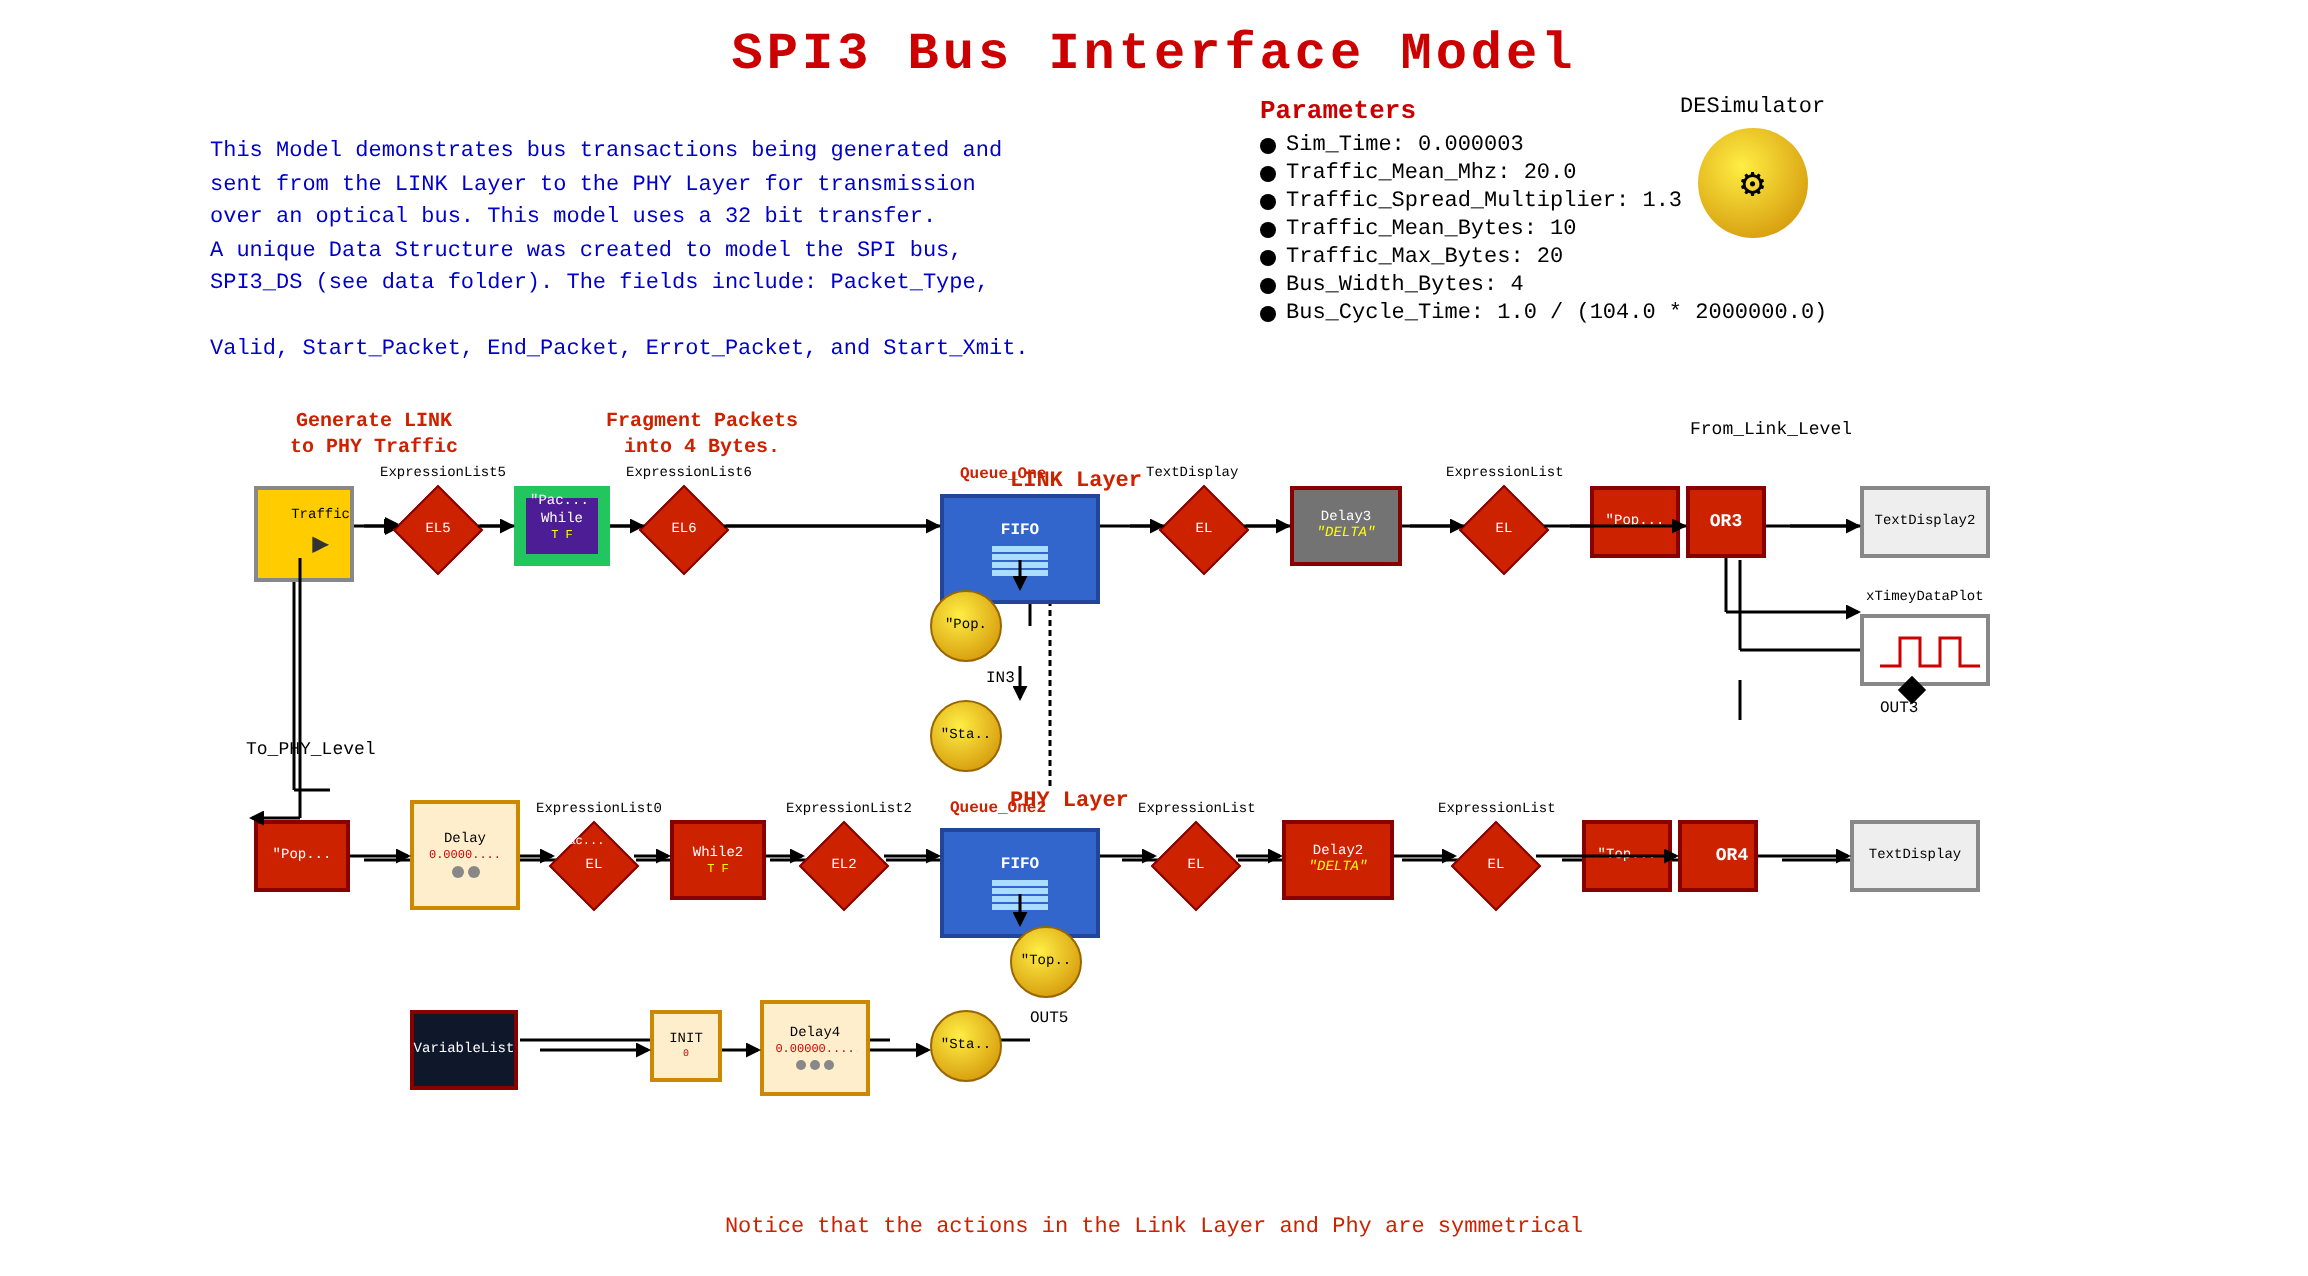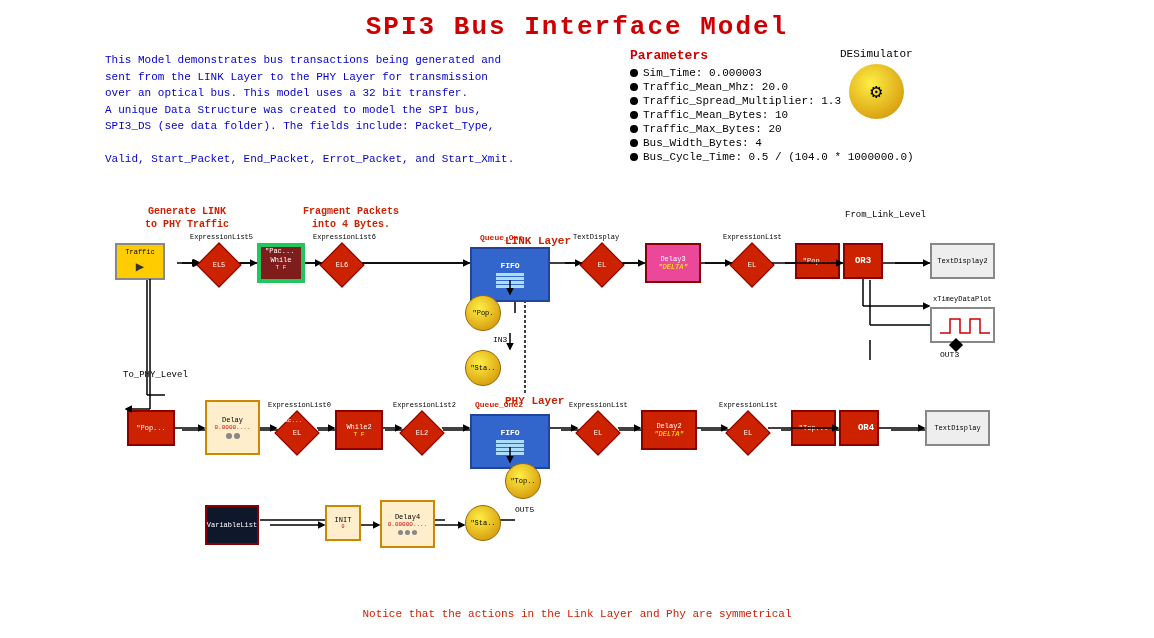--- a/index.html
+++ b/index.html
@@ -19,21 +19,21 @@
       font-weight: bold;
       padding-top: 12px;
       letter-spacing: 2px;
     }
 
     .description {
       color: #0000cc;
       font-size: 11px;
       line-height: 1.5;
       position: absolute;
-      top: 52px;
+      top: 68px;
       left: 105px;
       width: 520px;
     }
 
     .params-box {
       position: absolute;
       top: 48px;
       left: 630px;
       font-size: 11px;
     }
@@ -113,22 +113,22 @@
       border: 2px solid #888;
       font-size: 8px;
       color: #000;
       display: flex;
       flex-direction: column;
       align-items: center;
       justify-content: center;
     }
 
     .while-block {
-      background: #7f1d1d;
-      border: 4px solid #22c55e;
+      background: #4c1d95;
+      border: 6px solid #22c55e;
       color: #fff;
       font-size: 7px;
     }
   </style>
 </head>
 <body>
 
 <div class="main-title">SPI3 Bus Interface Model</div>
 
 <div class="description">
@@ -162,21 +162,21 @@
   <div class="param-item">
     <div class="param-bullet"></div>
       <span>Traffic_Max_Bytes: 20</span>
   </div>
   <div class="param-item">
     <div class="param-bullet"></div>
       <span>Bus_Width_Bytes: 4</span>
   </div>
   <div class="param-item">
     <div class="param-bullet"></div>
-      <span>Bus_Cycle_Time: 0.5 / (104.0 * 1000000.0)</span>
+      <span>Bus_Cycle_Time: 1.0 / (104.0 * 2000000.0)</span>
   </div>
 </div>
 
 <div class="desimulator-box">
   <div>DESimulator</div>
   <div class="desimulator-icon">⚙</div>
 </div>
 
 <div style="position:absolute;top:195px;left:85px;width:980px;height:400px;">
 
@@ -258,21 +258,21 @@
     <line x1="310" y1="325" x2="360" y2="325" stroke="#000" stroke-width="1.5"></line>
     <line x1="390" y1="325" x2="430" y2="325" stroke="#000" stroke-width="1.5"></line>
 
     <defs>
       <marker id="arrow" markerWidth="6" markerHeight="6" refX="5" refY="3" orient="auto">
         <path d="M0,0 L0,6 L6,3 z" fill="#000"></path>
       </marker>
     </defs>
   </svg>
 
-  <div class="block traffic-block" style="left:30px;top:48px;width:50px;height:37px;">
+  <div class="block traffic-block" style="left:42px;top:48px;width:50px;height:48px;align-items:flex-end;">
     <div>
       <div style="font-size:7px;margin-bottom:2px;">Traffic</div>
       <div style="font-size:14px;color:#333;">▶</div>
     </div>
   </div>
 
   <div style="position:absolute;left:114px;top:50px;width:40px;height:40px;">
     <div style="width:32px;height:32px;background:#cc2200;transform:rotate(45deg);position:absolute;top:4px;left:4px;border:1px solid #880000;"></div>
     <div style="position:absolute;top:0;left:0;width:40px;height:40px;display:flex;align-items:center;justify-content:center;font-size:7px;color:#fff;z-index:1;text-align:center;line-height:1;">EL5</div>
   </div>
@@ -311,21 +311,21 @@
   <div style="position:absolute;left:408px;top:140px;font-size:8px;">IN3</div>
 
   <div style="position:absolute;left:380px;top:155px;width:36px;height:36px;border-radius:50%;background:radial-gradient(circle at 40% 35%, #ffee44, #cc8800);border:1.5px solid #996600;display:flex;align-items:center;justify-content:center;font-size:7px;">"Sta..</div>
 
   <div style="position:absolute;left:497px;top:50px;width:40px;height:40px;">
     <div style="width:32px;height:32px;background:#cc2200;transform:rotate(45deg);position:absolute;top:4px;left:4px;border:1px solid #880000;"></div>
     <div style="position:absolute;top:0;left:0;width:40px;height:40px;display:flex;align-items:center;justify-content:center;font-size:7px;color:#fff;z-index:1;">EL</div>
   </div>
   <div style="position:absolute;left:488px;top:38px;font-size:7px;color:#000;">TextDisplay</div>
 
-  <div style="position:absolute;left:560px;top:48px;width:56px;height:40px;background:#ec4899;border:2px solid #880000;display:flex;flex-direction:column;align-items:center;justify-content:center;">
+  <div style="position:absolute;left:560px;top:48px;width:56px;height:40px;background:#737373;border:2px solid #880000;display:flex;flex-direction:column;align-items:center;justify-content:center;">
     <div style="font-size:7px;color:#fff;">Delay3</div>
     <div style="font-size:7px;color:#ffff00;font-style:italic;">"DELTA"</div>
   </div>
 
   <div style="position:absolute;left:647px;top:50px;width:40px;height:40px;">
     <div style="width:32px;height:32px;background:#cc2200;transform:rotate(45deg);position:absolute;top:4px;left:4px;border:1px solid #880000;"></div>
     <div style="position:absolute;top:0;left:0;width:40px;height:40px;display:flex;align-items:center;justify-content:center;font-size:7px;color:#fff;z-index:1;">EL</div>
   </div>
   <div style="position:absolute;left:638px;top:38px;font-size:7px;color:#000;">ExpressionList</div>
 

